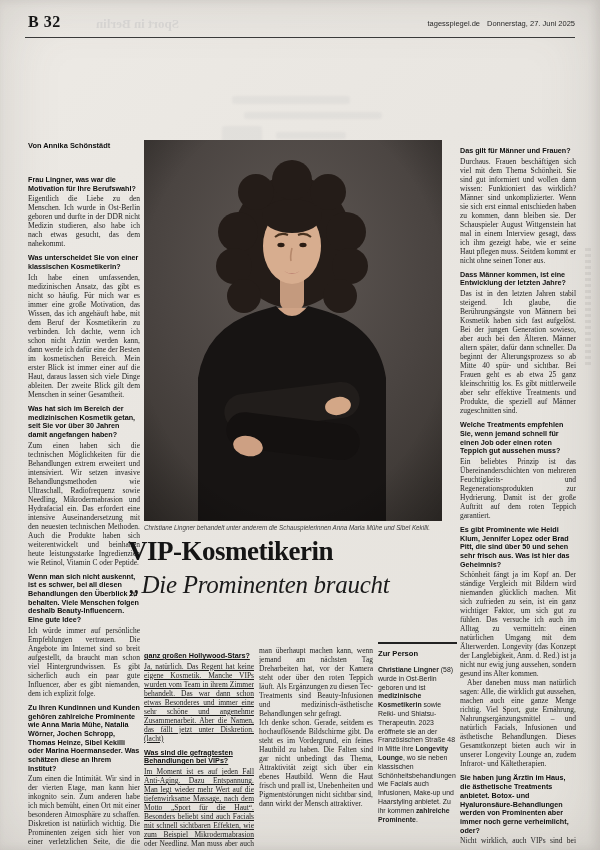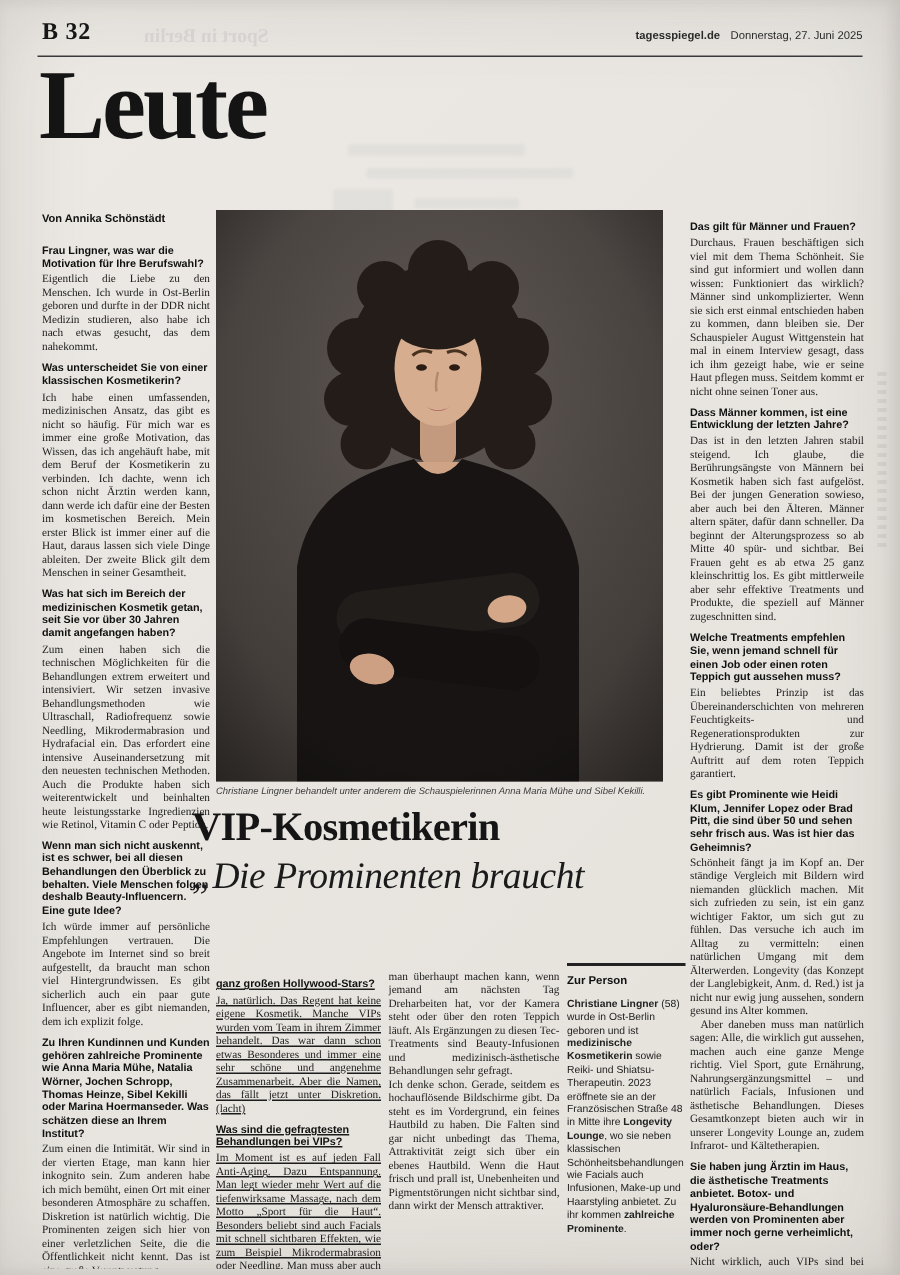--- a/index.html
+++ b/index.html
@@ -18,21 +18,21 @@
   
   .page-num{
     position:absolute;left:28px;top:13px;
     font:bold 16px/18px "Liberation Serif",serif;color:#161616;letter-spacing:.5px;
   }
   .header-meta{
     position:absolute;right:25px;top:19px;
     font:7.5px/9px "Liberation Sans",sans-serif;color:#2a2a2a;
     display:flex;gap:7px;align-items:baseline;
   }
-  .header-meta .site{font-weight:bold;}
+  .header-meta .site{font-weight:normal;}
   .header-rule{
     position:absolute;left:25px;right:25px;top:37px;height:1px;background:#3a3a3a;
   }
   .masthead{
     position:absolute;left:26px;top:38px;
     font:bold 66px/66px "Liberation Serif",serif;color:#141414;letter-spacing:-2px;
   }
   
   .ghost-title{
     position:absolute;left:96px;top:16px;
@@ -40,21 +40,21 @@
     font:bold 13px "Liberation Serif",serif;color:#6b7280;opacity:.13;
     white-space:nowrap;filter:blur(.4px);
   }
   .ghost-bar{position:absolute;background:#5b6470;opacity:.055;border-radius:2px;filter:blur(1px);}
   
   .col{position:absolute;overflow:hidden;text-align:justify;hyphens:auto;-webkit-hyphens:auto;}
   .col-left  {left:28px; top:141px;width:112px;height:705px;}
   .col-right {left:460px;top:141px;width:116px;height:705px;}
   .col-m1    {left:144px;top:646px;width:110px;height:200px;text-decoration:underline;}
   .col-m2    {left:259px;top:646px;width:114px;height:200px;}
-  .blk-byline{font:bold 7.4px/9px "Liberation Sans",sans-serif;color:#111;margin-bottom:13px;text-align:left;}
+  .blk-byline{font:bold 7.4px/9px "Liberation Sans",sans-serif;color:#111;margin-bottom:26px;text-align:left;}
   .blk-q{font:bold 7.2px/8.7px "Liberation Sans",sans-serif;color:#101010;margin:6px 0 1px 0;text-align:left;hyphens:auto;}
   .blk-a{font:7.5px/9px "Liberation Serif",serif;color:#1d1d1d;}
   .blk-a2{font:7.5px/9px "Liberation Serif",serif;color:#1d1d1d;text-indent:7px;}
   
   .photo{position:absolute;left:144px;top:140px;width:298px;height:381px;background:#443f3d;}
   .photo svg{display:block;width:100%;height:100%;}
   .photo-caption{
     position:absolute;left:144px;top:524px;width:430px;
     font:italic 6.3px/8px "Liberation Sans",sans-serif;color:#3d3d3d;text-align:left;
   }
@@ -81,21 +81,20 @@
 
 <div class="page">
 
   <div class="page-num">B 32</div>
   <div class="ghost-title">Sport in Berlin</div>
   <div class="header-meta">
     <span class="site">tagesspiegel.de</span>
     <span class="date">Donnerstag, 27. Juni 2025</span>
   </div>
   <div class="header-rule"></div>
-  <div class="masthead">Leute</div>
 
   <div class="ghost-bar" style="left:232px;top:96px;width:118px;height:8px;"></div>
   <div class="ghost-bar" style="left:244px;top:112px;width:138px;height:7px;"></div>
   <div class="ghost-bar" style="left:222px;top:126px;width:40px;height:42px;"></div>
   <div class="ghost-bar" style="left:276px;top:132px;width:70px;height:7px;"></div>
   <div class="ghost-bar" style="left:300px;top:150px;width:86px;height:6px;"></div>
 
   <div class="col col-left">
       <div class="blk-byline">Von Annika Schönstädt</div>
       <div class="blk-q">Frau Lingner, was war die Motivation für Ihre Berufswahl?</div>

